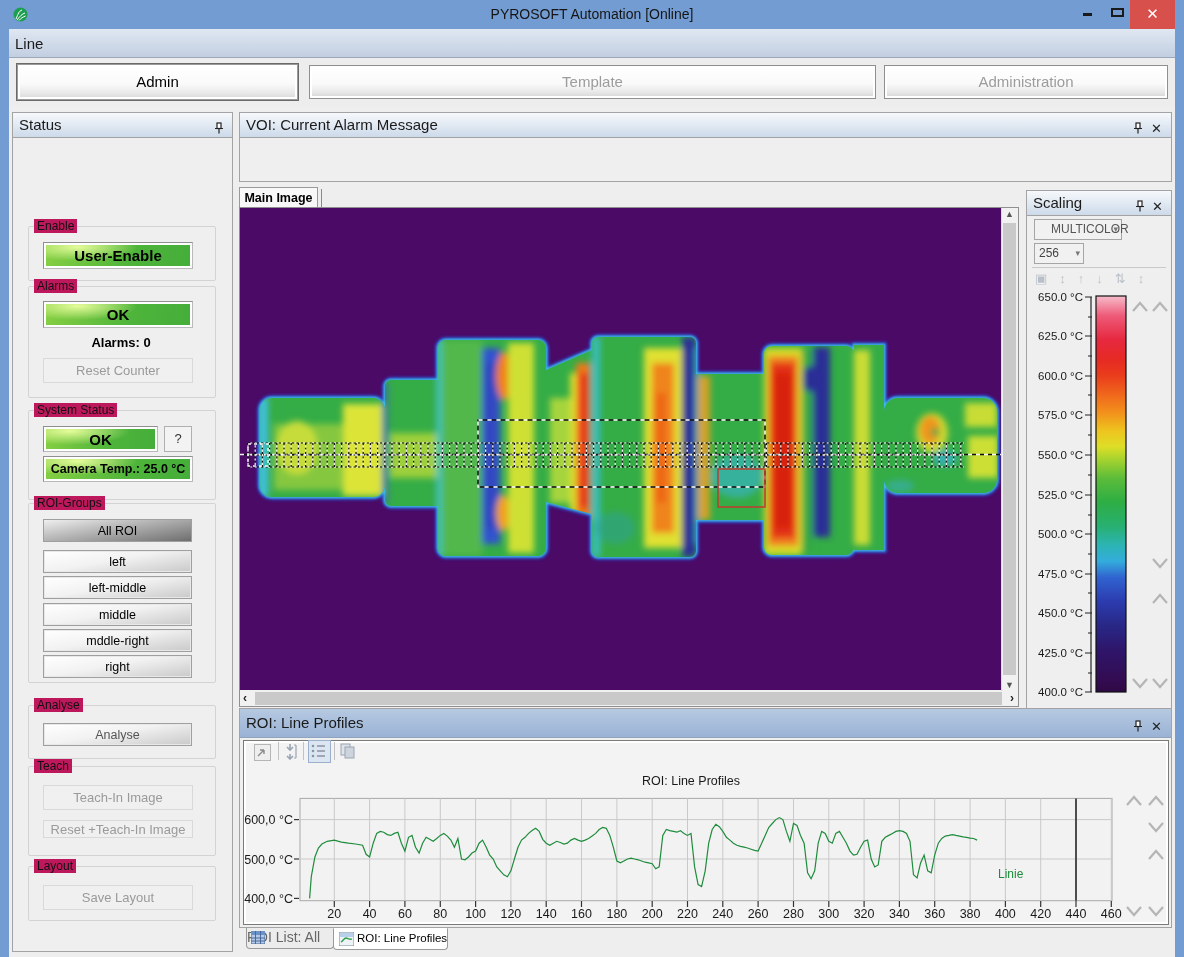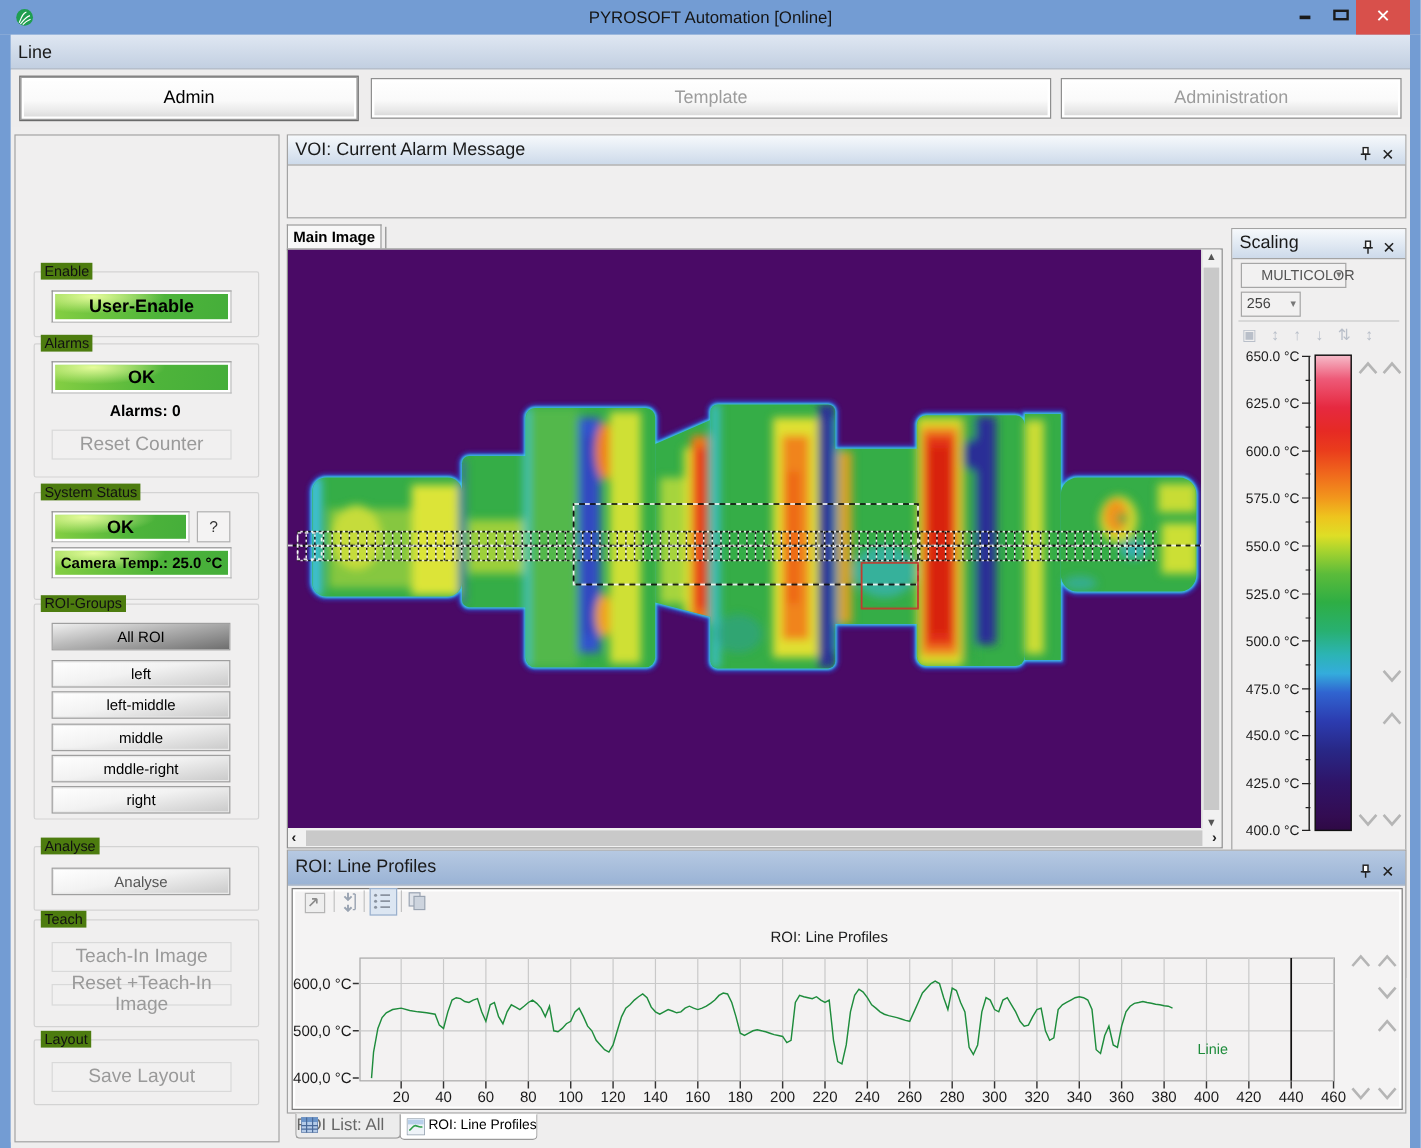--- a/index.html
+++ b/index.html
@@ -33,31 +33,31 @@
   border-bottom:1px solid #a3a3a3;font-size:15px;color:#1a1a1a;line-height:23px;
   padding-left:6px;position:relative;}
 .pin{position:absolute;top:4px;font-size:13px;color:#222;font-weight:bold;}
 .xico{position:absolute;top:4px;font-size:13px;color:#222;}
 #statusPanel{left:12px;top:112px;width:221px;height:840px;}
 #voiPanel{left:239px;top:112px;width:933px;height:70px;}
 #scalingPanel{left:1026px;top:190px;width:146px;height:625px;}
 #profPanel{left:239px;top:708px;width:933px;height:220px;}
 
 .group{position:absolute;border:1px solid #d3d3d3;border-radius:2px;}
-.glabel{position:absolute;top:-8px;left:5px;background:#4d7c0f;padding:0 3px;
+.glabel{position:absolute;top:-8px;left:5px;background:#be185d;padding:0 3px;
   font-size:12px;color:#111;}
 .greenbtn{position:absolute;border:1px solid #b9b9b9;border-top-color:#8f8f8f;border-left-color:#8f8f8f;
   background:#fff;padding:2px;box-sizing:border-box;}
 .greenin{width:100%;height:100%;
   background:radial-gradient(ellipse 60px 14px at 22% 10%, rgba(235,255,160,.95), rgba(190,230,90,.0) 100%),
     linear-gradient(100deg,#86cf43,#4eb43a 60%,#45ae3a);
   text-align:center;font-size:15px;font-weight:bold;color:#000;display:flex;
   align-items:center;justify-content:center;}
 .flatbtn{position:absolute;border:1px solid #d9d9d9;background:#f1f0f0;
-  text-align:center;font-size:16px;color:#9a9a9a;box-sizing:border-box;
+  text-align:right;font-size:13px;color:#9a9a9a;box-sizing:border-box;
   display:flex;align-items:center;justify-content:center;}
 .roibtn{position:absolute;border:1px solid #9f9f9f;box-sizing:border-box;
   background:linear-gradient(170deg,#ffffff,#f2f2f2 45%,#c9c9c9);
   text-align:center;font-size:12.5px;color:#000;display:flex;align-items:center;justify-content:center;
   box-shadow:inset 0 0 0 1px #e8e8e8;}
 </style>
 </head>
 <body>
 
 <div class="abs" id="titlebar"></div>
@@ -72,20 +72,26 @@
 <div class="abs" id="brdL"></div>
 <div class="abs" id="brdR"></div>
 <div class="abs" id="titlerow">Line</div>
 <div class="abs" style="left:9px;top:58px;width:1166px;height:48px;background:#eeeded"></div>
 <div class="abs bigbtn" id="btnAdmin">Admin</div>
 <div class="abs bigbtn" id="btnTemplate">Template</div>
 <div class="abs bigbtn" id="btnAdmini">Administration</div>
 <div class="abs" style="left:9px;top:106px;width:1166px;height:846px;background:#efeeee"></div>
 
 <div class="abs panel" id="statusPanel">
+  <div class="phead">Status<span class="pin" style="right:8px;top:5px"><svg width="10" height="12" viewBox="0 0 10 12">
+          <g stroke="#222" fill="none" stroke-width="1.2">
+            <rect x="3" y="1" width="4" height="5.5" fill="#fff"></rect>
+            <path d="M1 6.5h8M5 7v4.5"></path>
+          </g>
+        </svg></span></div>
 
 
   <div class="group" style="left:15px;top:113px;width:186px;height:53px">
     <span class="glabel">Enable</span>
   </div>
   <div class="greenbtn" style="left:30px;top:129px;width:150px;height:27px">
       <div class="greenin">User-Enable</div>
     </div>
 
   <div class="group" style="left:15px;top:173px;width:186px;height:110px">

